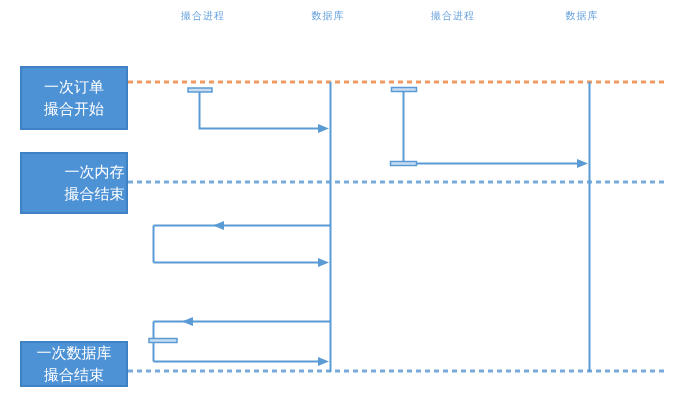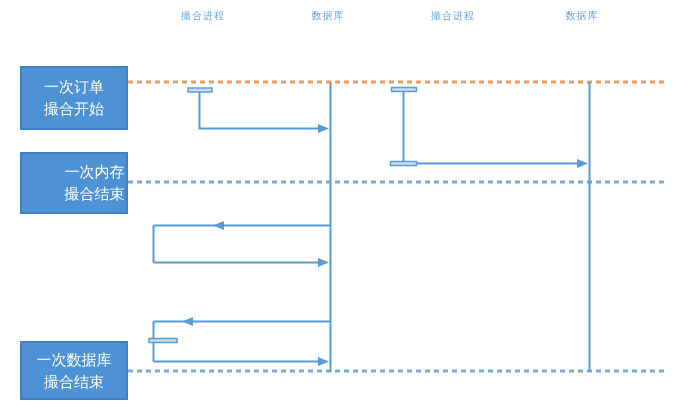--- a/index.html
+++ b/index.html
@@ -50,21 +50,21 @@
     display: flex;
     flex-direction: column;
     justify-content: center;
     align-items: center;
     font-size: 15px;
     line-height: 22px;
     text-align: center;
   }
   #milestone-1 { top: 66px;  height: 64px; }
   #milestone-2 { top: 152px; height: 62px; padding-left: 41px; }
-  #milestone-3 { top: 341px; height: 59px; }
+  #milestone-3 { top: 341px; height: 46px; }
   .milestone-line { display: block; }
 </style>
 </head>
 <body>
 
 <div id="canvas">
 
   <svg id="lines-svg" viewBox="0 0 681 409" xmlns="http://www.w3.org/2000/svg">
 
     <line class="dashed dashed-orange" x1="128" y1="82" x2="668" y2="82"></line>

